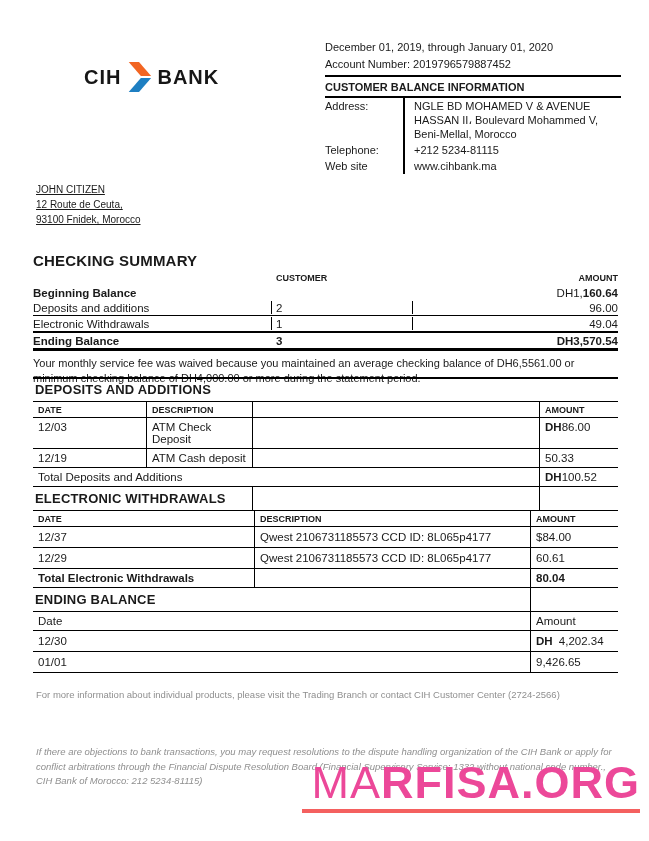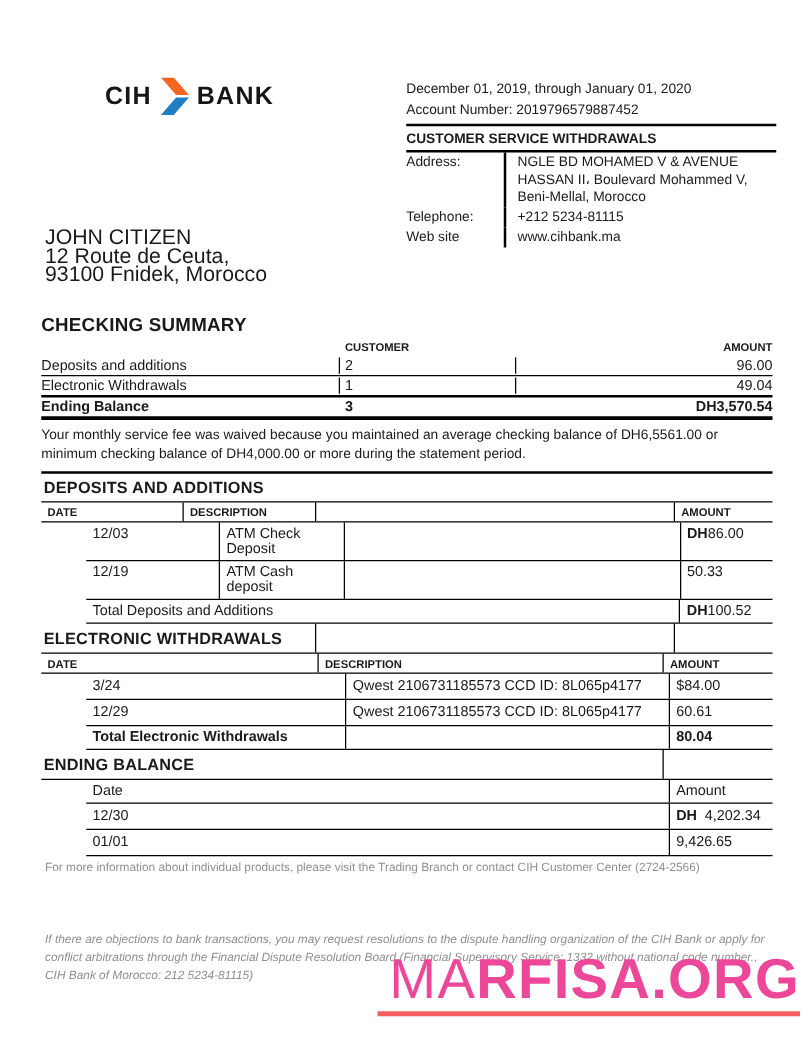--- a/index.html
+++ b/index.html
@@ -5,30 +5,30 @@
   html,body{margin:0;padding:0;background:#e8e8e8;}
   #page{position:relative;width:649px;height:841px;background:#ffffff;margin:0 auto;
         font-family:"Liberation Sans",sans-serif;color:#1a1a1a;overflow:hidden;}
 
   
   #logo{position:absolute;left:84px;top:62px;display:flex;align-items:center;gap:4px;
         font-weight:700;font-size:20px;letter-spacing:1px;color:#161616;}
   #logo svg{display:block;}
 
   
-  #info{position:absolute;left:325px;top:40px;width:296px;font-size:11px;line-height:14px;margin-top:24px;}
+  #info{position:absolute;left:325px;top:40px;width:296px;font-size:11px;line-height:14px;}
   #info .period{margin-bottom:3px;}
   .csi-title{margin-top:4px;border-top:2px solid #000;border-bottom:2px solid #000;
              font-weight:700;font-size:11px;padding:3px 0 2px;}
   .csi-row{display:flex;justify-content:flex-end;}
   .csi-label{width:78px;padding:1px 0;}
   .csi-value{flex:1;border-left:2px solid #000;padding:1px 0 1px 9px;}
 
   
-  #holder{position:absolute;left:36px;top:182px;font-size:17px;line-height:15px;}
+  #holder{position:absolute;left:36px;top:182px;font-size:10px;line-height:15px;text-decoration:underline;}
 
   
   #summary{position:absolute;left:33px;top:252px;width:585px;}
   .sec-title-lg{font-size:15px;font-weight:700;letter-spacing:.2px;}
   .cs-head{display:flex;font-size:9px;font-weight:700;padding:4px 0 2px;}
   .cs-row{display:flex;font-size:11.5px;align-items:center;padding:1px 0;height:13px;}
   .cs-c1{width:239px;box-sizing:border-box;align-self:stretch;display:flex;align-items:center;}
   .cs-c2{width:141px;box-sizing:border-box;padding-left:4px;align-self:stretch;display:flex;align-items:center;}
   .cs-c3{flex:1;text-align:right;}
   .cs-row.div .cs-c1,.cs-row.div .cs-c2{border-right:1px solid #000;}
@@ -40,21 +40,21 @@
   .note{font-size:11px;line-height:14.5px;margin-top:5px;}
 
   
   #tables{position:absolute;left:33px;top:377px;width:585px;}
   .sec-title{font-size:13px;font-weight:700;letter-spacing:.2px;}
   .dep-title{border-top:2px solid #000;padding:3px 0 4px 2px;}
   .trow{display:flex;box-sizing:border-box;}
   .trow>div{box-sizing:border-box;}
   .thead{font-size:9px;font-weight:700;border-top:1px solid #000;}
   .thead>div{padding:3px 5px 2px;}
-  .cell{font-size:11.5px;margin-left:36px;}
+  .cell{font-size:11.5px;}
   .br{border-right:1px solid #000;}
   
   .d1{width:114px;} .d2{width:106px;} .d3{width:287px;} .d4{width:78px;}
   
   .w1{width:222px;} .w2{width:276px;} .w3{width:87px;}
   
   .e1{width:498px;} .e2{width:87px;}
   .pad-s>div{padding:3px 5px;}
   .pad-m>div{padding:4px 5px;}
   .title-row>div{padding:4px 5px 4px 2px;}
@@ -83,21 +83,21 @@
     </svg>
     <span>BANK</span>
   </div>
 
   <div id="info">
     <div class="period">December 01, 2019,  through January 01, 2020</div>
     <div>
       <span>Account Number:</span>
       <span>2019796579887452</span>
     </div>
-    <div class="csi-title">CUSTOMER SERVICE WITHDRAWALS</div>
+    <div class="csi-title">CUSTOMER BALANCE INFORMATION</div>
     <div class="csi-row">
       <div class="csi-label">Address:</div>
       <div class="csi-value">
         <div>NGLE BD MOHAMED V &amp; AVENUE</div>
         <div>HASSAN II، Boulevard Mohammed V,</div>
         <div>Beni-Mellal, Morocco</div>
       </div>
     </div>
     <div class="csi-row">
       <div class="csi-label">Telephone:</div>
@@ -115,20 +115,25 @@
     <div>93100 Fnidek, Morocco</div>
   </div>
 
   <div id="summary">
     <div class="sec-title-lg">CHECKING SUMMARY</div>
     <div class="cs-head">
       <div class="cs-c1"></div>
       <div class="cs-c2">CUSTOMER</div>
       <div class="cs-c3">AMOUNT</div>
     </div>
+    <div class="cs-row bold">
+      <div class="cs-c1">Beginning Balance</div>
+      <div class="cs-c2"></div>
+      <div class="cs-c3"><span class="pfx-light">DH1,</span><span>160.64</span></div>
+    </div>
     <div class="cs-row div b1">
       <div class="cs-c1">Deposits and additions</div>
       <div class="cs-c2">2</div>
       <div class="cs-c3">96.00</div>
     </div>
     <div class="cs-row div b2">
       <div class="cs-c1">Electronic Withdrawals</div>
       <div class="cs-c2">1</div>
       <div class="cs-c3">49.04</div>
     </div>
@@ -176,21 +181,21 @@
       <div class="br" style="width:287px"></div>
       <div class="d4"></div>
     </div>
 
     <div class="trow thead b1" style="border-top:none">
       <div class="w1 br">DATE</div>
       <div class="w2 br">DESCRIPTION</div>
       <div class="w3">AMOUNT</div>
     </div>
     <div class="trow cell pad-m b1">
-      <div class="w1 br">3/24</div>
+      <div class="w1 br">12/37</div>
       <div class="w2 br">Qwest 2106731185573 CCD ID: 8L065p4177</div>
       <div class="w3">$84.00</div>
     </div>
     <div class="trow cell pad-m b1">
       <div class="w1 br">12/29</div>
       <div class="w2 br">Qwest 2106731185573 CCD ID: 8L065p4177</div>
       <div class="w3">60.61</div>
     </div>
     <div class="trow cell pad-s bold b1">
       <div class="w1 br">Total Electronic Withdrawals</div>

